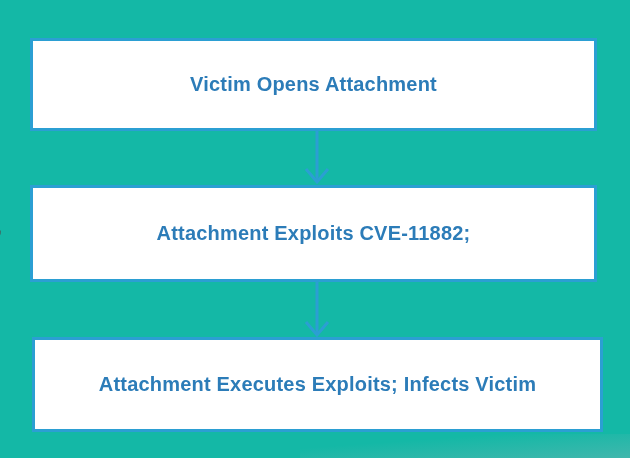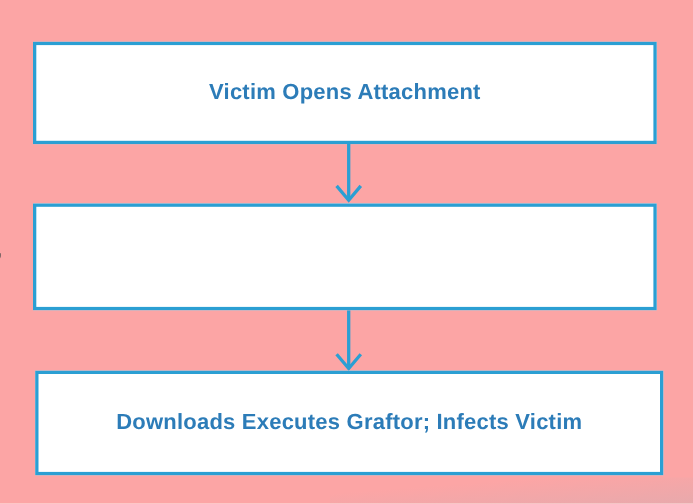--- a/index.html
+++ b/index.html
@@ -5,21 +5,21 @@
   :root{
     --box-border:#2b9fd3;
     --label-text:#2c7cb8;
     --shade:#e9e9ec;
   }
   html,body{margin:0;padding:0;background:#ffffff;}
   .canvas{
     position:relative;
     width:630px;height:458px;
     overflow:hidden;
-    background:#fca5a5;
+    background:#14b8a6;
     font-family:"Liberation Sans","DejaVu Sans",sans-serif;
   }
   .node{
     position:absolute;
     left:30px;width:567px;
     border:3px solid var(--box-border);
     background:#ffffff;
     display:flex;flex-direction:column;
     align-items:center;justify-content:center;
     text-align:center;
@@ -77,28 +77,29 @@
   </div>
 
   <div class="connector connector-1">
     <svg viewBox="0 0 28 54" preserveAspectRatio="none" aria-hidden="true">
       <line class="stroke" x1="14" y1="0" x2="14" y2="50"></line>
       <polyline class="stroke" points="3,38 14,51 25,38"></polyline>
     </svg>
   </div>
 
   <div class="node node-2">
+    <span class="node-line">Attachment Exploits CVE-11882;</span>
   </div>
 
   <div class="connector connector-2">
     <svg viewBox="0 0 28 56" preserveAspectRatio="none" aria-hidden="true">
       <line class="stroke" x1="14" y1="0" x2="14" y2="52"></line>
       <polyline class="stroke" points="3,40 14,53 25,40"></polyline>
     </svg>
   </div>
 
   <div class="node node-3">
-    <span class="node-line">Downloads Executes Graftor; Infects Victim</span>
+    <span class="node-line">Attachment Executes Exploits; Infects Victim</span>
   </div>
 
   <div class="corner-shade"></div>
 
 </div>
 
 </body></html>

